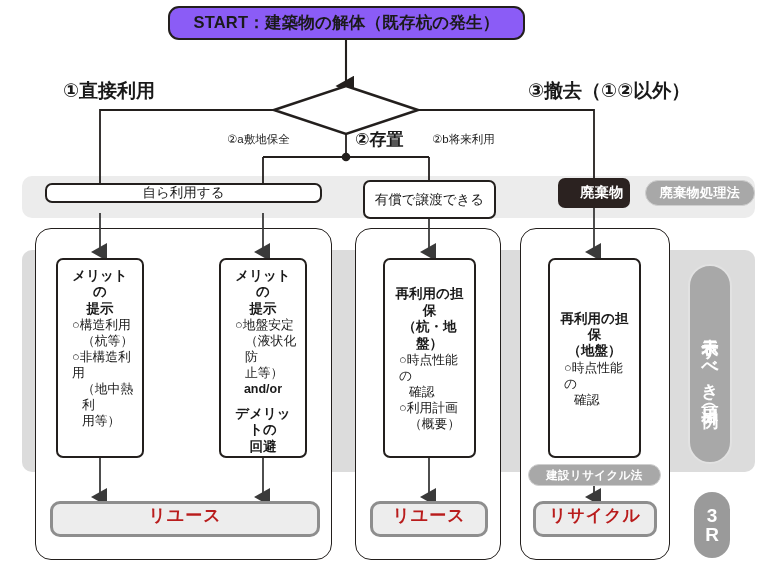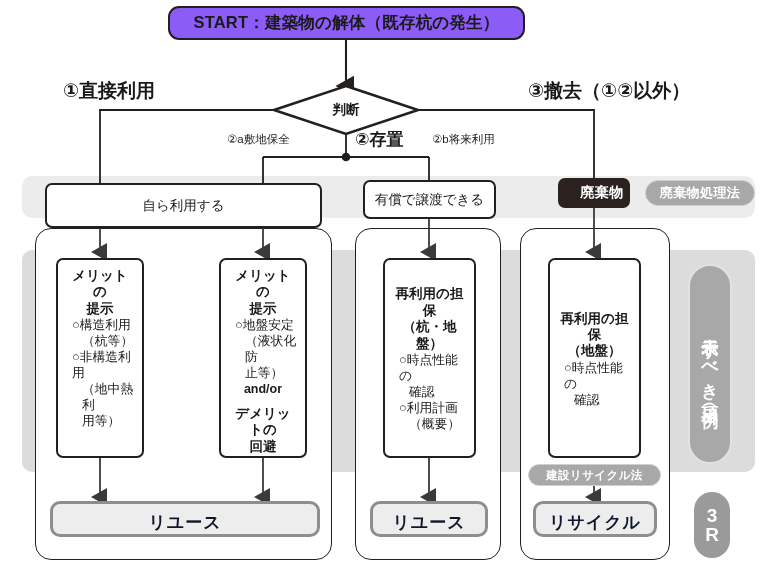--- a/index.html
+++ b/index.html
@@ -108,22 +108,22 @@
   .card .li.ind{padding-left:16px;}
   .card .andor{
     font-weight:bold;font-size:12.5px;text-align:center;color:#1a1a1a;margin:1px 0 0;
   }
 
   
   .outcome{
     background:#ededed;
     border:3px solid #8e8e8e;
     border-radius:10px;
-    display:flex;align-items:flex-end;justify-content:center;
-    font-size:17px;font-weight:bold;letter-spacing:1px;color:#0f172a;
+    display:flex;align-items:flex-start;justify-content:center;
+    font-size:17px;font-weight:bold;letter-spacing:1px;color:#b91c1c;
   }
 
   
   .side-pill{
     background:#a8a8a8;color:#ffffff;
     border:2px solid #e2e2e2;
     border-radius:24px;
     display:flex;align-items:center;justify-content:center;
     writing-mode:vertical-rl;
     font-size:17px;font-weight:bold;letter-spacing:2px;
@@ -178,35 +178,32 @@
     <line x1="263" y1="213" x2="263" y2="252" stroke="#3a3a3a" stroke-width="1.8" marker-end="url(#ah2)"></line>
     <line x1="429" y1="206" x2="429" y2="252" stroke="#3a3a3a" stroke-width="1.8" marker-end="url(#ah2)"></line>
     <line x1="594" y1="206" x2="594" y2="252" stroke="#3a3a3a" stroke-width="1.8" marker-end="url(#ah2)"></line>
 
     <line x1="100" y1="458" x2="100" y2="497" stroke="#3a3a3a" stroke-width="1.8" marker-end="url(#ah2)"></line>
     <line x1="263" y1="458" x2="263" y2="497" stroke="#3a3a3a" stroke-width="1.8" marker-end="url(#ah2)"></line>
     <line x1="429" y1="458" x2="429" y2="497" stroke="#3a3a3a" stroke-width="1.8" marker-end="url(#ah2)"></line>
     <line x1="594" y1="483" x2="594" y2="497" stroke="#3a3a3a" stroke-width="1.8" marker-end="url(#ah2)"></line>
   </svg>
 
-  <div class="abs" style="left:274px;top:86px;width:144px;height:48px;">
-    <div class="diamond-label">判断</div>
-  </div>
 
   <div class="abs start-node" style="left:168px;top:6px;width:357px;height:34px;">
     <span>START：建築物の解体（既存杭の発生）</span>
   </div>
 
   <div class="abs branch-big" style="left:63px;top:78px;">①直接利用</div>
   <div class="abs branch-big" style="left:528px;top:78px;">③撤去（①②以外）</div>
   <div class="abs branch-mid" style="left:355px;top:128px;">②存置</div>
   <div class="abs branch-small" style="left:227px;top:132px;">②a敷地保全</div>
   <div class="abs branch-small" style="left:432px;top:132px;">②b将来利用</div>
 
-  <div class="abs choice-box" style="left:45px;top:183px;width:277px;height:45px;">
+  <div class="abs choice-box" style="left:45px;top:183px;width:277px;height:20px;">
     <span>自ら利用する</span>
   </div>
 
   <div class="abs choice-box" style="left:363px;top:180px;width:133px;height:39px;">
     <span>有償で譲渡できる</span>
   </div>
 
   <div class="abs waste-chip" style="left:558px;top:178px;width:72px;height:30px;padding-left:16px;">
     <span>廃棄物</span>
   </div>

